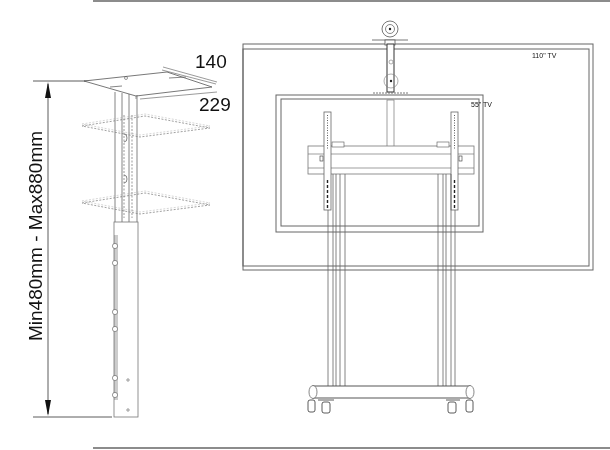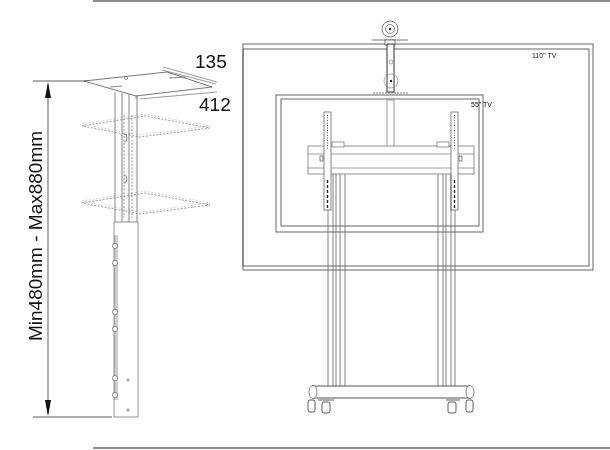--- a/index.html
+++ b/index.html
@@ -125,17 +125,17 @@
       <rect x="308" y="400" width="7" height="12" rx="2"></rect>
       <rect x="322" y="402" width="8" height="11" rx="2"></rect>
       <line x1="318" y1="400" x2="334" y2="400"></line>
       <rect x="448" y="402" width="8" height="11" rx="2"></rect>
       <line x1="446" y1="400" x2="460" y2="400"></line>
       <rect x="466" y="400" width="7" height="12" rx="2"></rect>
     </g>
   </g>
 </svg>
 
-<div id="dim-223" class="abs-text">135</div>
-<div id="dim-229" class="abs-text">412</div>
+<div id="dim-223" class="abs-text">140</div>
+<div id="dim-229" class="abs-text">229</div>
 <div id="height-range" class="abs-text">Min480mm - Max880mm</div>
 <div id="tv-110" class="abs-text">110" TV</div>
 <div id="tv-55" class="abs-text">55" TV</div>
 
 </body></html>

